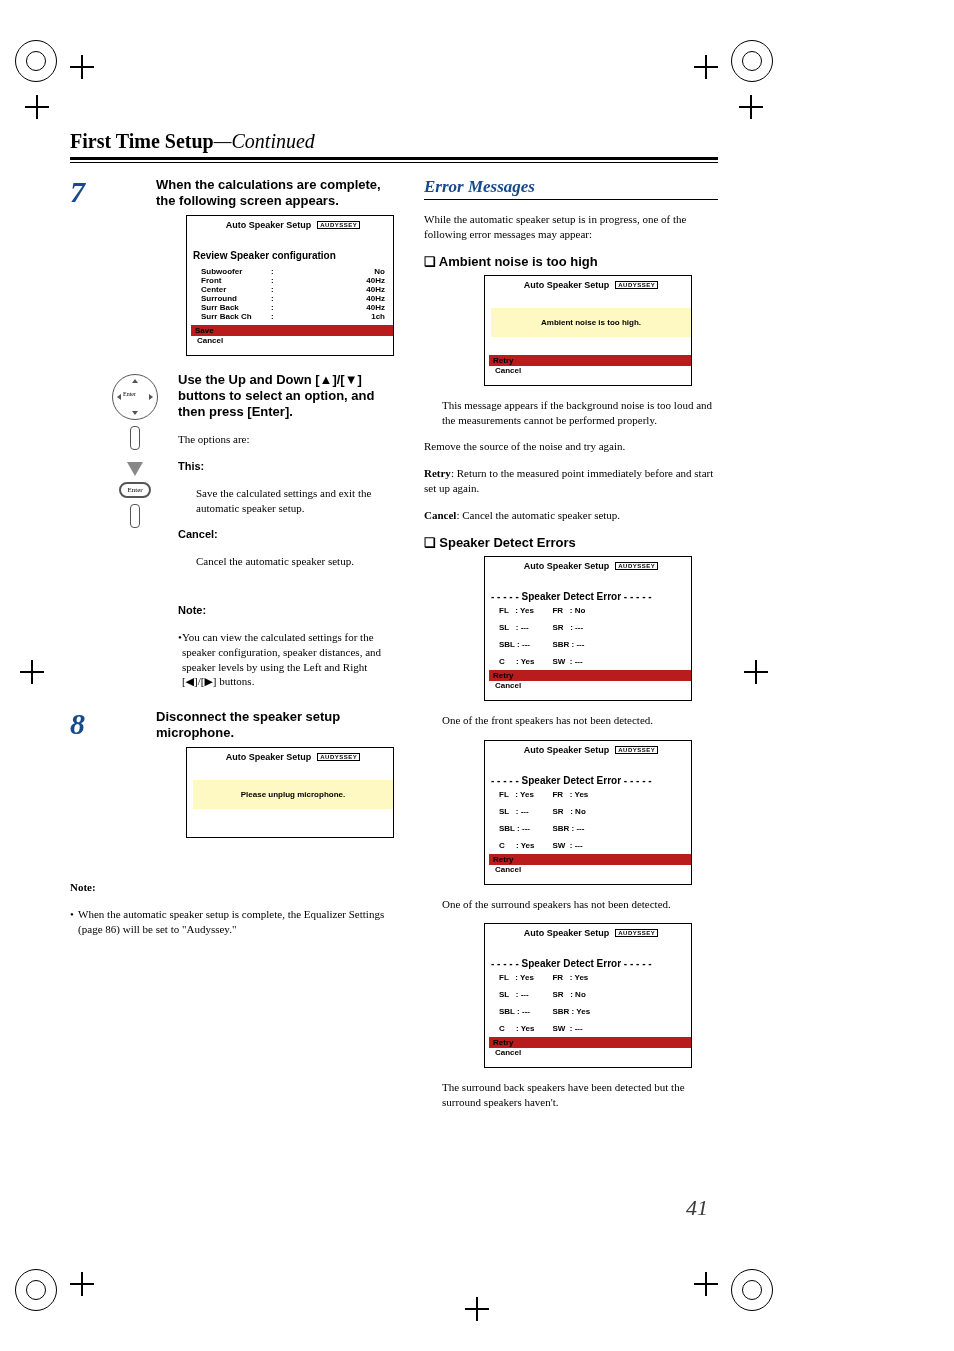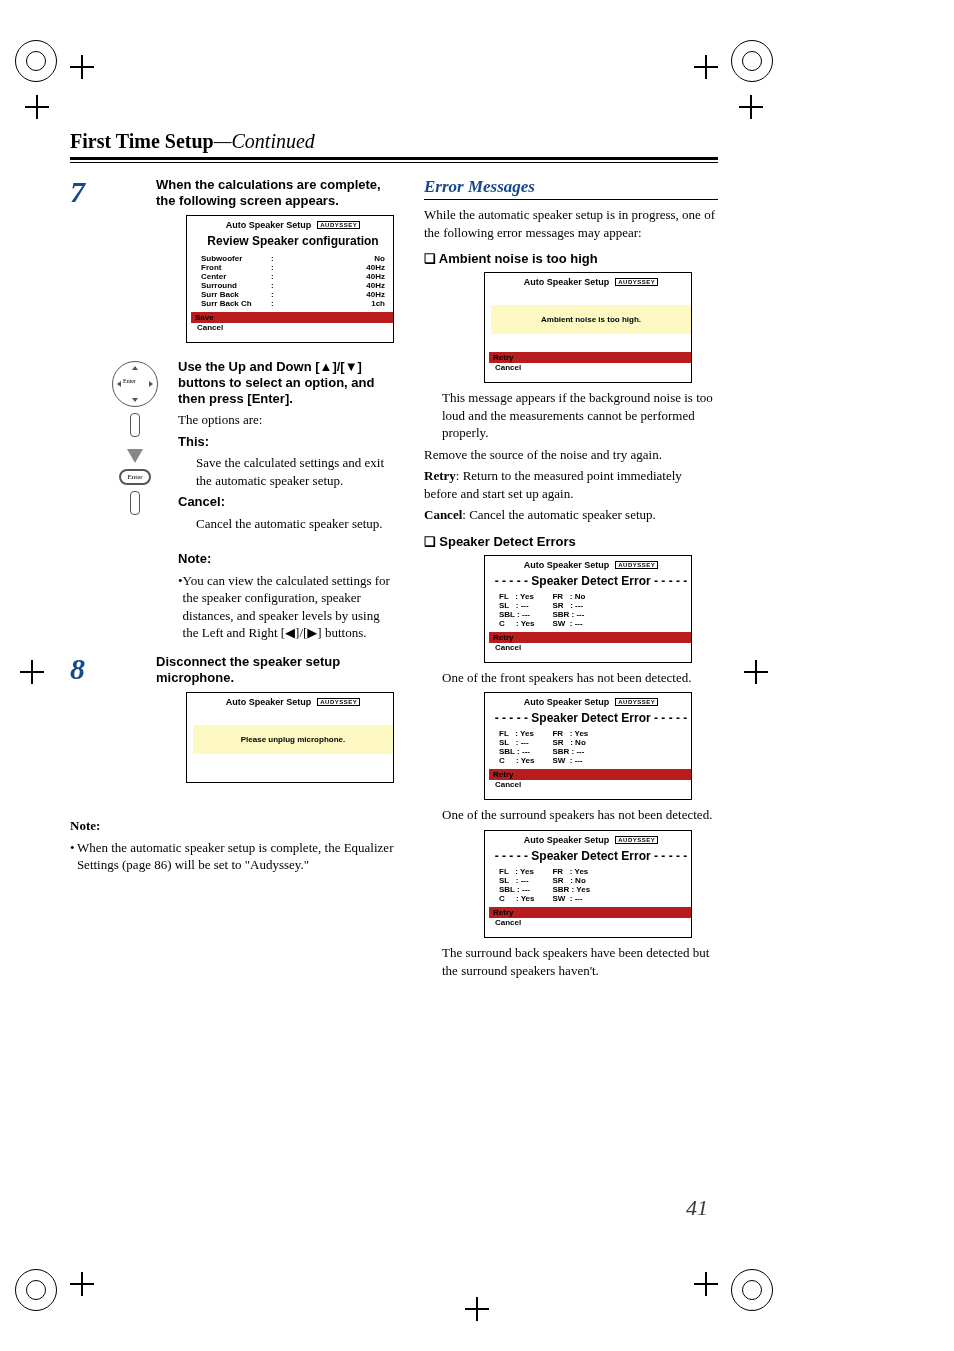--- a/index.html
+++ b/index.html
@@ -67,45 +67,45 @@
     font-family: "Times New Roman", serif;
     font-style: italic;
     font-weight: bold;
     font-size: 30px;
     color: #174a8c;
     line-height: 1;
   }
   .step-side { width: 70px; padding-top:2px; }
   .step-body { flex:1; font-size:13px; }
   .step-body b { font-family: Arial, sans-serif; font-weight:bold; }
-  .body-text { font-size:13px; line-height:1.35; margin:4px 0; }
+  .body-text { font-size:11px; line-height:1.35; margin:12px 0; }
 
   .osd {
     border:1px solid #000;
     width: 200px;
     margin: 6px 0 6px 30px;
     font-family: Arial, sans-serif;
     font-size: 8px;
     padding:4px 0 10px 6px;
     position:relative;
   }
   .osd-r { margin-left:60px; }
   .osd-title-row { display:flex; justify-content:center; align-items:center; gap:6px; font-weight:bold; font-size:9px;}
   .audyssey-badge { border:1px solid #000; font-size:6px; padding:0 2px; letter-spacing:0.5px;}
-  .osd-sub { text-align:center; font-weight:bold; margin-top:4px; font-size:12px;}
+  .osd-sub { text-align:left; font-weight:bold; margin-top:20px; font-size:10px;}
   .osd-table { margin:6px 8px 4px 8px; }
   .osd-table-row { display:flex; }
   .osd-table-row span:nth-child(1){ width:70px; font-weight:bold;}
   .osd-table-row span:nth-child(2){ width:20px; font-weight:bold;}
   .osd-table-row span:nth-child(3){ flex:1; text-align:right; font-weight:bold;}
   .osd-hi { background:#b91c1c; padding:1px 4px; font-weight:bold; margin-left:-2px;}
   .osd-opt { font-weight:bold; padding:0 4px; }
   .osd-msg-box { background:#fef9c3; text-align:center; padding:10px 4px; margin:18px 0 18px 0; font-weight:bold;}
   .osd-detect { display:flex; gap:18px; margin:4px 8px; font-weight:bold;}
-  .osd-detect .colx { display:flex; flex-direction:column; gap:0;}
+  .osd-detect .colx { display:flex; flex-direction:column; gap:8px;}
   .osd-detect span { white-space:pre; }
 
   .section-title {
     font-family: "Times New Roman", serif;
     font-style: italic;
     font-weight: bold;
     font-size: 17px;
     color:#174a8c;
     border-bottom:1px solid #000;
     padding-bottom:2px;

